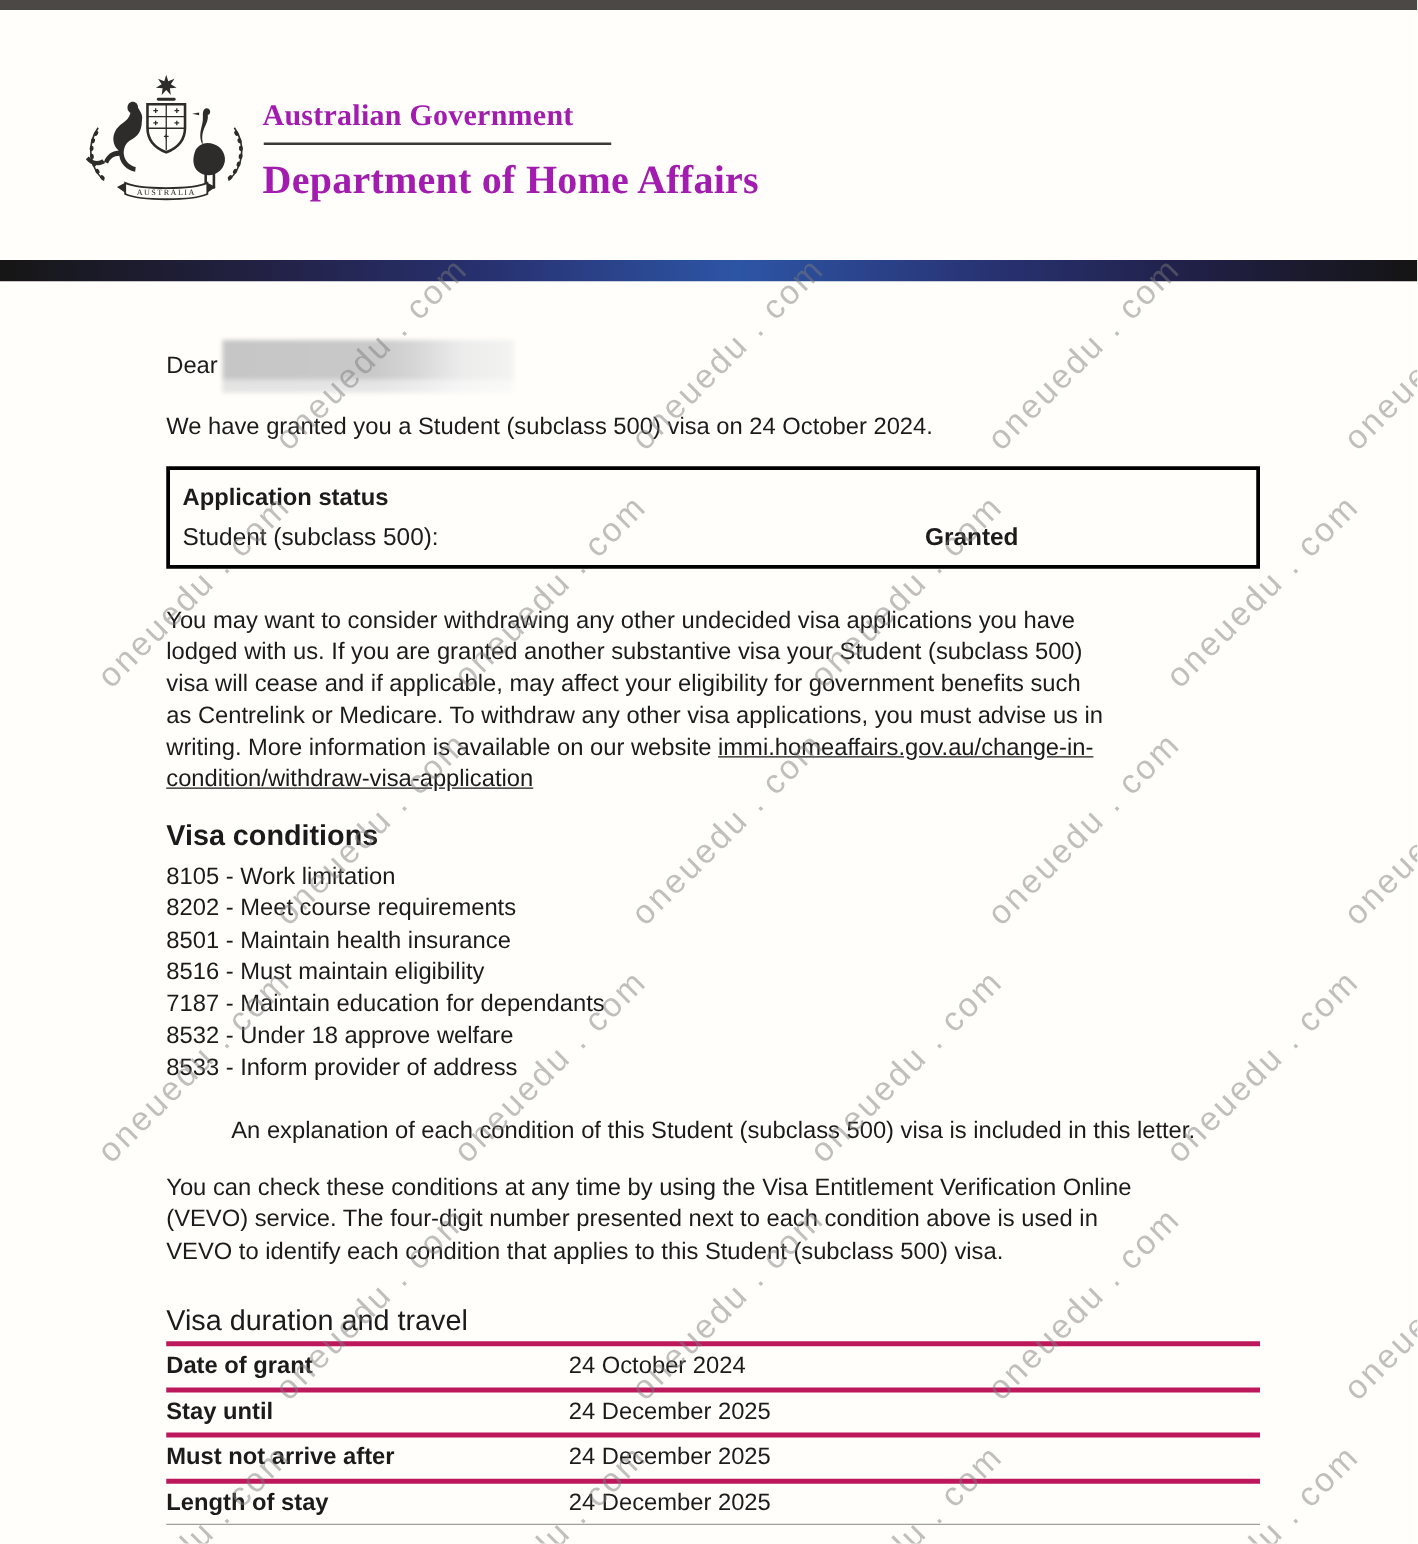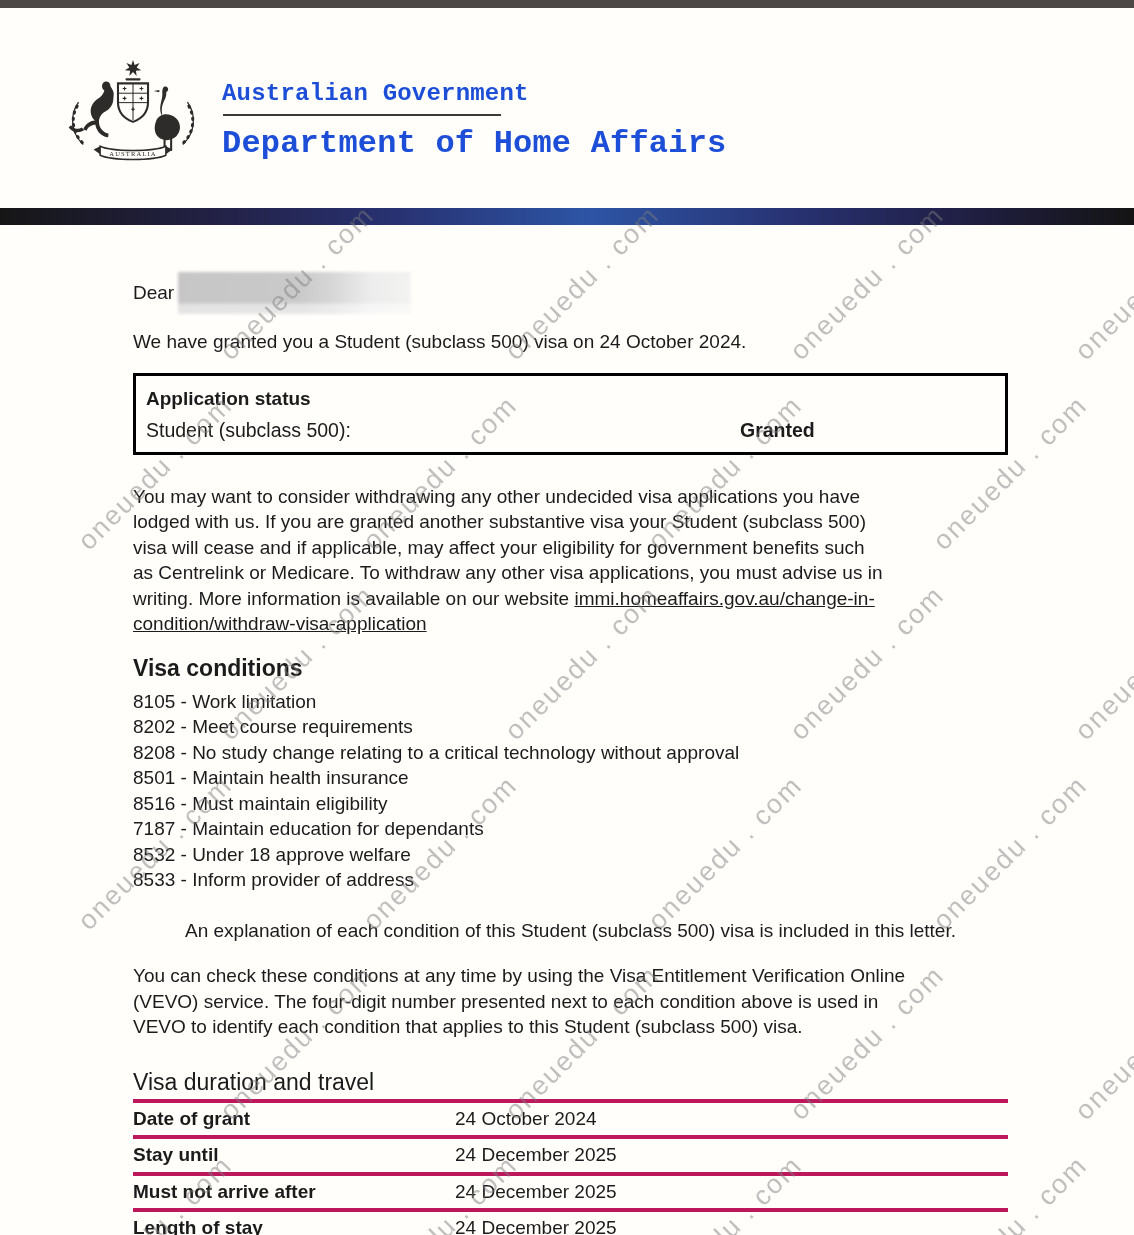--- a/index.html
+++ b/index.html
@@ -7,21 +7,21 @@
   .page {
     position:relative; width:1134px; height:1235px;
     background:#fffefa; overflow:hidden;
     font-family:"Liberation Sans","DejaVu Sans",sans-serif;
     color:#1b1b1b;
   }
   .top-bar { position:absolute; top:0; left:0; width:1134px; height:8px; background:#4c4845; }
 
   .header { position:absolute; top:58px; left:62px; display:flex; align-items:flex-start; }
   .crest { width:142px; height:108px; flex:0 0 auto; }
-  .gov-titles { margin-left:18px; padding-top:22px; font-family:Liberation Mono, monospace; color:#1d4ed8; }
+  .gov-titles { margin-left:6px; padding-top:22px; font-family:Liberation Serif, serif; color:#a21caf; }
   .gov-name  { font-size:24px; font-weight:700; letter-spacing:0.2px; }
   .gov-rule  { width:278px; height:2px; background:#3c3a38; margin:7px 0 9px 1px; }
   .dept-name { font-size:32px; font-weight:700; letter-spacing:0.2px; }
 
   .gradient-bar {
     position:absolute; top:208px; left:0; width:1134px; height:17px;
     background:linear-gradient(90deg,#161616 0%,#232248 20%,#283272 35%,#2d55a5 52%,#283272 70%,#201f44 85%,#141414 100%);
   }
 
   .content { position:absolute; left:133px; top:272px; width:875px; font-size:19px; line-height:25.5px; }
@@ -147,21 +147,20 @@
       <span class="tline">as Centrelink or Medicare. To withdraw any other visa applications, you must advise us in</span><br>
       <span class="tline"><span>writing. More information is available on our website </span><a class="doc-link" href="#">immi.homeaffairs.gov.au/change-in-</a></span><br>
       <a class="doc-link" href="#">condition/withdraw-visa-application</a>
     </p>
 
     <h2 class="section-heading">Visa conditions</h2>
 
     <div class="cond-list">
       <div class="tline">8105 - Work limitation</div>
       <div class="tline">8202 - Meet course requirements</div>
-      <div class="tline">8208 - No study change relating to a critical technology without approval</div>
       <div class="tline">8501 - Maintain health insurance</div>
       <div class="tline">8516 - Must maintain eligibility</div>
       <div class="tline">7187 - Maintain education for dependants</div>
       <div class="tline">8532 - Under 18 approve welfare</div>
       <div class="tline">8533 - Inform provider of address</div>
     </div>
 
     <p class="explanation">An explanation of each condition of this Student (subclass 500) visa is included in this letter.</p>
 
     <p class="para vevo">

